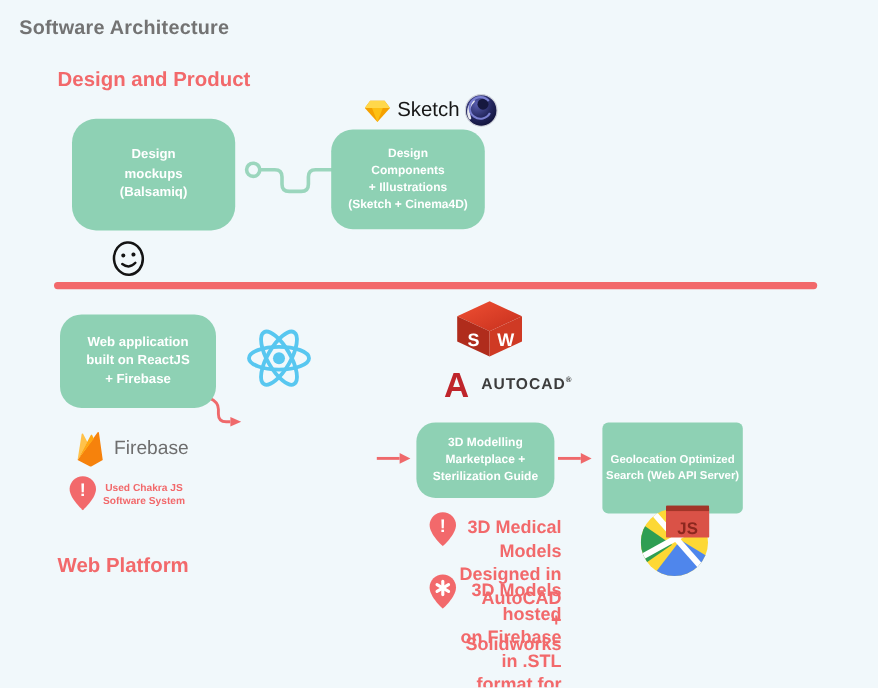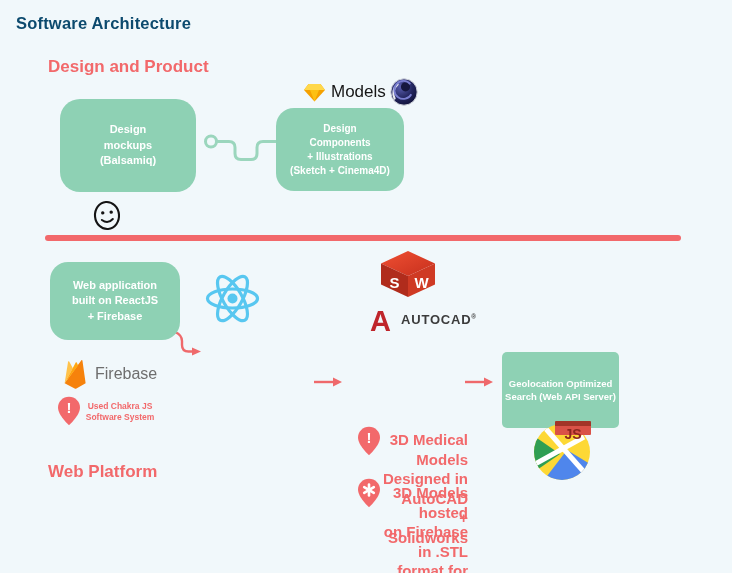--- a/index.html
+++ b/index.html
@@ -1,43 +1,43 @@
 <!DOCTYPE html>
 <html><head>
 <meta charset="utf-8">
 <style>
   html,body { margin:0; padding:0; background:#f1f8fb; }
   .canvas {
     position:relative; width:732px; height:573px; background:#f1f8fb;
     font-family:"Liberation Sans", sans-serif; overflow:hidden;
   }
   .abs { position:absolute; }
-  .title-green { color:#0c4a6e; font-size:16.5px; font-weight:700; letter-spacing:.2px; }
+  .title-green { color:#737373; font-size:16.5px; font-weight:700; letter-spacing:.2px; }
   .title-red   { color:#f2696b; font-size:17px;  font-weight:700; }
   .node {
     position:absolute; background:#8ed1b4; color:#ffffff; font-weight:700;
     display:flex; align-items:center; justify-content:center; text-align:center;
   }
   .node span { white-space:pre-line; line-height:1.4; }
   .divider { position:absolute; background:#f2696b; border-radius:3px; }
   .logo-row { position:absolute; display:flex; align-items:center; }
   .sketch-label { font-size:17px; font-weight:500; color:#161616; margin:0 4px 0 6px; }
   .firebase-label { font-size:16px; font-weight:500; color:#6e6e6e; margin-left:7px; }
   .autocad-label { font-size:13px; font-weight:700; color:#3c3c3c; letter-spacing:.8px; margin-left:5px; }
   .autocad-label sup { font-size:6.5px; }
   .annot {
     position:absolute; color:#f2696b; font-weight:700; font-size:15px;
     line-height:1.3; white-space:pre-line;
   }
   .annot.right { text-align:right; }
   .annot.center { text-align:center; font-size:8.5px; }
   .js-box {
-    position:absolute; left:555px; top:421px; width:36px; height:14px;
+    position:absolute; left:555px; top:421px; width:36px; height:27px;
     box-sizing:border-box; background:#da5247; border-top:5px solid #a23528;
-    display:flex; align-items:flex-start; justify-content:center; z-index:3;
+    display:flex; align-items:flex-end; justify-content:center; z-index:3;
     border-radius:1px;
   }
   .js-box span { color:#8c271e; font-weight:700; font-size:14px; }
   svg.overlay { position:absolute; left:0; top:0; pointer-events:none; }
 </style>
 </head>
 <body>
 
 <div class="canvas">
 
@@ -79,32 +79,37 @@
     <span>Design
 Components
 + Illustrations
 (Sketch + Cinema4D)</span>
   </div>
   <div class="node" style="left:50px; top:262px; width:130px; height:78px; border-radius:18px; font-size:11px;">
     <span>Web application
 built on ReactJS
 + Firebase</span>
   </div>
+  <div class="node" style="left:347px; top:352px; width:115px; height:63px; border-radius:16px; font-size:10px;">
+    <span>3D Modelling
+Marketplace +
+Sterilization Guide</span>
+  </div>
   <div class="node" style="left:502px; top:352px; width:117px; height:76px; border-radius:5px; font-size:9.5px;">
     <span>Geolocation Optimized
 Search (Web API Server)</span>
   </div>
 
   <div class="logo-row" style="left:304px; top:76px; height:32px;">
     <svg width="21" height="19" viewBox="0 0 21 19">
       <polygon points="4.5,1 16.5,1 21,7 10.5,18.6 0,7" fill="#f5a100"></polygon>
       <polygon points="4.5,1 16.5,1 21,7 0,7" fill="#ffd84b"></polygon>
       <polygon points="6,7 15,7 10.5,18.6" fill="#fdc013"></polygon>
     </svg>
-    <span class="sketch-label">Models</span>
+    <span class="sketch-label">Sketch</span>
     <svg width="28" height="28" viewBox="0 0 28 28">
       <defs>
         <radialGradient id="c4dg" cx="38%" cy="30%" r="75%">
           <stop offset="0%" stop-color="#5a5fb0"></stop>
           <stop offset="60%" stop-color="#23265e"></stop>
           <stop offset="100%" stop-color="#101238"></stop>
         </radialGradient>
       </defs>
       <circle cx="14" cy="14" r="13.2" fill="url(#c4dg)" stroke="#cfd2da" stroke-width="1"></circle>
       <path d="M4.6 20.5 A11.6 11.6 0 0 1 7.6 6.3" stroke="#e9eaf0" stroke-width="2.2" fill="none" stroke-linecap="round"></path>

